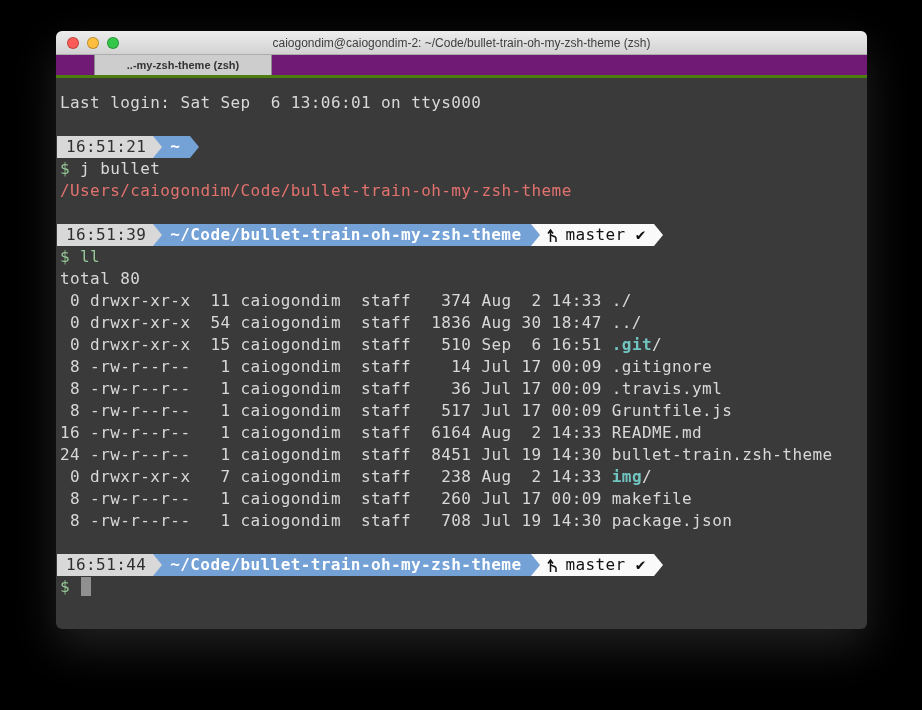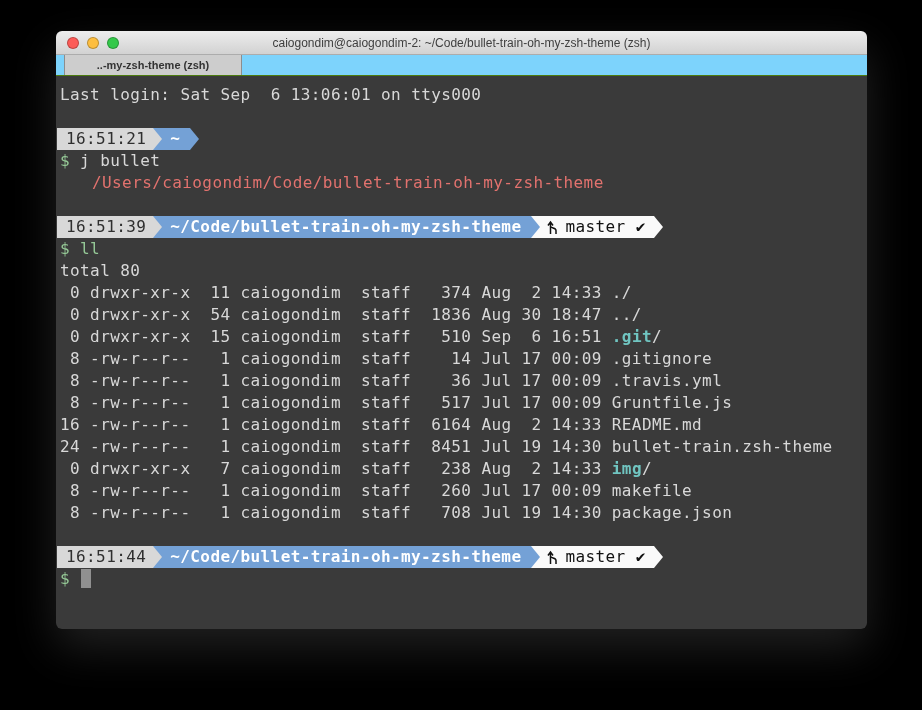--- a/index.html
+++ b/index.html
@@ -22,41 +22,41 @@
     position:relative; display:flex; align-items:center; justify-content:center;
   }
   .window-title { font-size:12px; color:#3e3e3e; }
   .traffic-lights { position:absolute; left:11px; top:0; bottom:0; display:flex; align-items:center; gap:8px; }
   .tl { width:12px; height:12px; border-radius:50%; box-sizing:border-box; border:0.5px solid rgba(0,0,0,0.25); }
   .tl-close { background:#fc5b57; }
   .tl-min   { background:#fdbe40; }
   .tl-zoom  { background:#34c84a; }
   
   .tabbar {
-    flex:none; height:20px; background:#7dd3fc;
-    border-bottom:1px solid #4d7c0f; display:flex;
+    flex:none; height:20px; background:#701a75;
+    border-bottom:3px solid #4d7c0f; display:flex;padding-left:30px;
   }
   .tab {
     margin-left:8px; width:176px; background:#cdcdcd;
     border-left:1px solid #8d8d8d; border-right:1px solid #8d8d8d;
     display:flex; align-items:center; justify-content:center;
     font-size:11px; font-weight:bold; color:#333;
   }
   
   .terminal {
     flex:1; background:var(--terminal-bg);
-    padding:8px 4px 0 4px;
+    padding:14px 4px 0 4px;
     font-family:"DejaVu Sans Mono", monospace;
     font-size:16px; line-height:22px; letter-spacing:0.4px;
     color:var(--text); white-space:pre; overflow:hidden;
   }
   .term-line { height:22px; }
   .c-text  { color:var(--text); }
   .c-green { color:var(--green); }
-  .c-red   { color:var(--red);margin-left:32px; }
+  .c-red   { color:var(--red); }
   .c-cyan  { color:var(--cyan);font-weight:bold; }
   
   .prompt-line { display:flex; margin-left:-3px; }
   .seg { display:flex; align-items:center; height:22px; flex:none; }
   .seg-time { background:var(--prompt-time-bg); color:var(--prompt-time-text); padding:0 7px 0 9px; }
   .seg-path { background:var(--prompt-path-bg); color:var(--prompt-path-text); font-weight:bold; padding-right:10px; }
   .seg-git  { background:var(--prompt-git-bg); color:var(--prompt-git-text); font-weight:normal; padding-right:8px; }
   .arr {
     width:0; height:0; flex:none;
     border-top:11px solid transparent; border-bottom:11px solid transparent;

